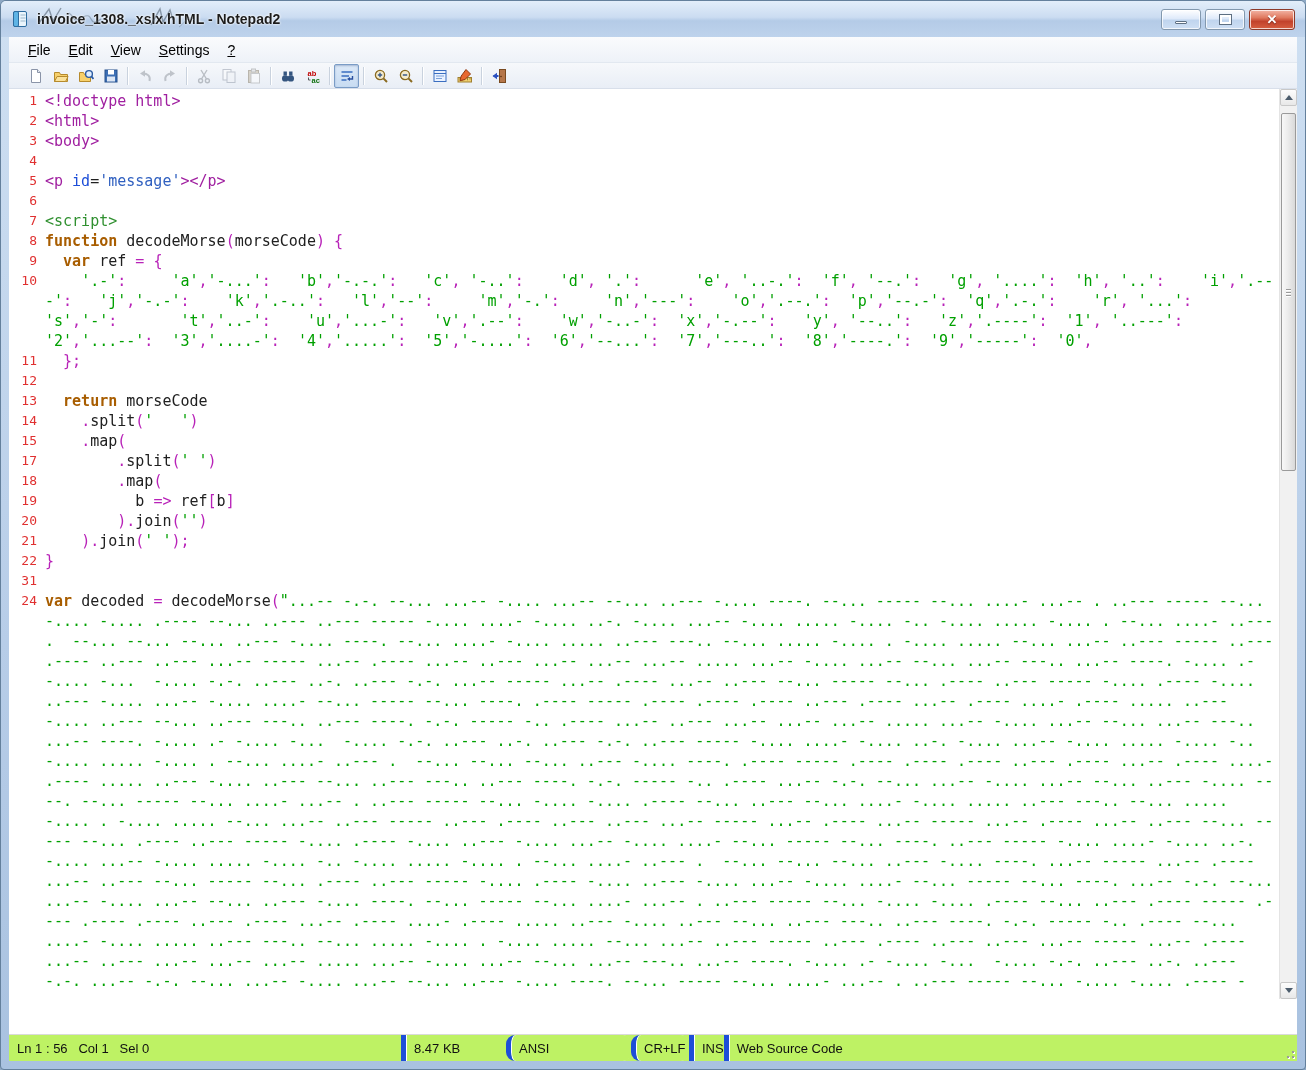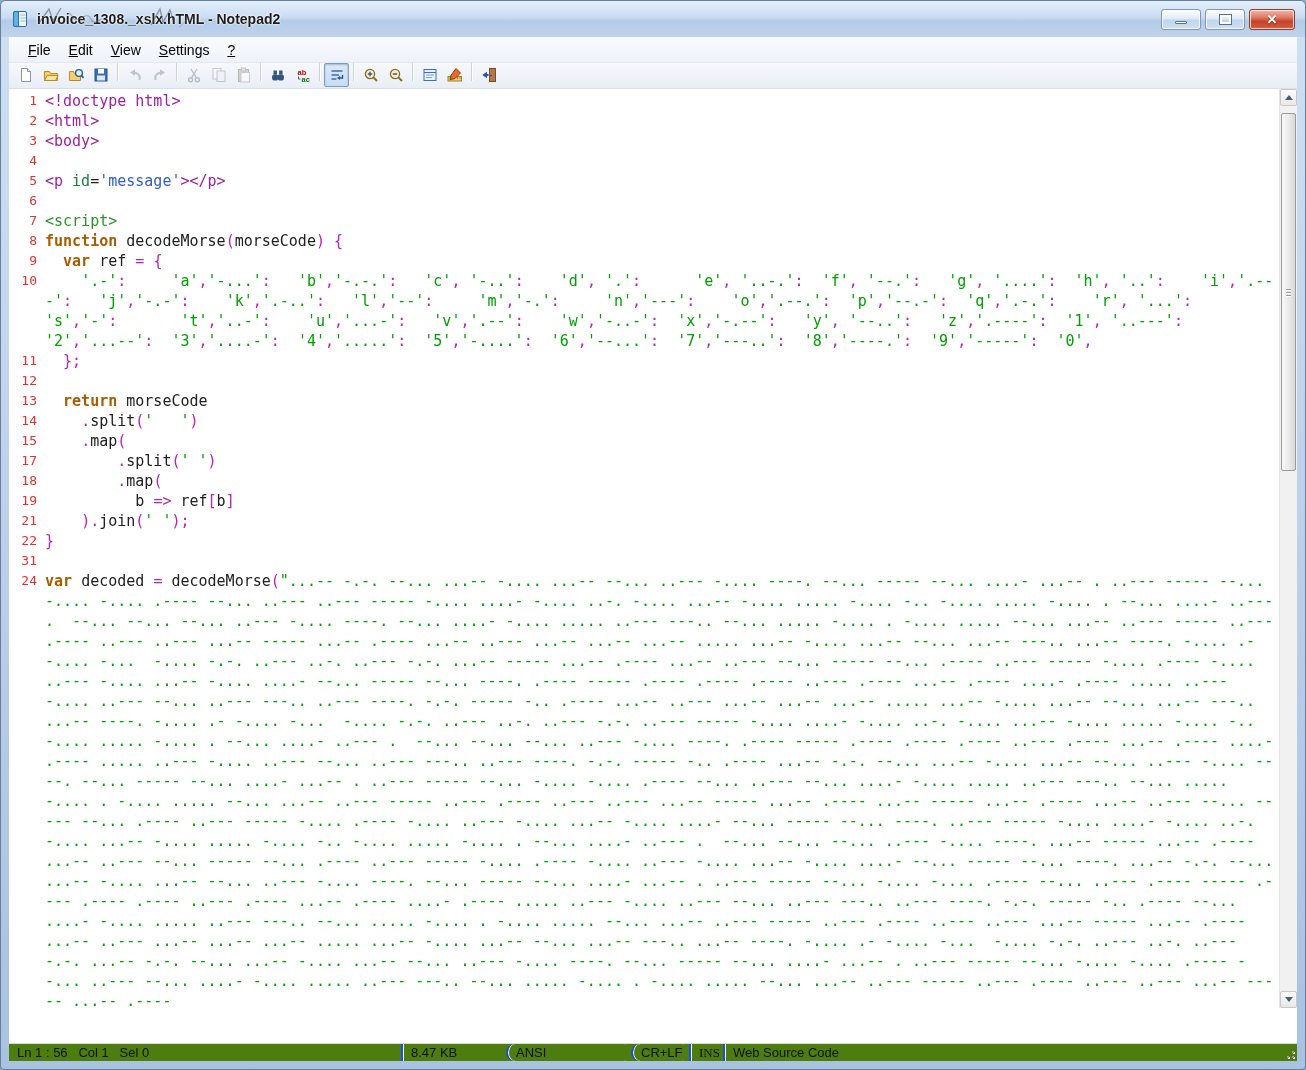--- a/index.html
+++ b/index.html
@@ -29,66 +29,66 @@
   .glyph-close { color:#fff; font-size:13px; font-weight:bold; text-shadow:0 1px 1px #7a2315; line-height:1; }
   
   .client { position:absolute; left:8px; right:8px; top:36px; bottom:8px;
     display:flex; flex-direction:column; background:#fff; }
   
   .menubar { height:26px; flex:0 0 auto; display:flex; align-items:center; padding-left:10px;
     background:linear-gradient(#fafbfd,#eef2f8); border-bottom:1px solid #e2e8f0; font-size:14px; }
   .menuitem { padding:3px 9px; color:#000; cursor:default; white-space:pre; }
   .menuitem .u { text-decoration:underline; }
   
-  .toolbar { height:26px; flex:0 0 auto; display:flex; padding-left:4px;
+  .toolbar { height:26px; flex:0 0 auto; display:flex; align-items:center; padding-left:14px;
     background:linear-gradient(#f6f8fb,#e9eef6); border-bottom:1px solid #d8dfea; }
   .tbtn { width:25px; height:24px; display:flex; align-items:center; justify-content:center;
     border:1px solid transparent; border-radius:2px; }
   .tbtn svg { width:16px; height:16px; }
   .tbtn.disabled { opacity:.45; filter:grayscale(60%); }
   .tbtn.pressed { border-color:#7a9cc6; background:linear-gradient(#dcE9f8,#c8dcf2);
     box-shadow:inset 0 1px 2px rgba(60,90,140,.35); }
   .tsep { width:1px; height:18px; background:#c9d2de; margin:0 4px; box-shadow:1px 0 0 #fff; }
   
   .editorwrap { flex:1 1 auto; position:relative; overflow:hidden; background:#fff; }
   .editor { position:absolute; left:0; top:0; right:18px; bottom:0; overflow:hidden;
     font-family:"DejaVu Sans Mono", monospace; font-size:15px; line-height:20px; padding-top:2px; }
   .line { display:flex; align-items:flex-start; }
   .gutter { flex:0 0 30px; text-align:right; color:#e03030; font-size:13px; line-height:20px;
     padding-right:2px; user-select:none; }
   .code { flex:1 1 auto; white-space:pre-wrap; word-break:normal; overflow-wrap:normal;
     padding-left:6px; color:#202020; min-height:20px; }
   .t { color:#a020a0; }            
-  .a { color:#15803d; }            
+  .a { color:#1d4ed8; }            
   .v { color:#3060c0; }            
   .g { color:#309030; }            
   .s { color:#00a000; }            
   .k { color:#a85d00; font-weight:bold; } 
   .p { color:#b822b8; }            
   .d { color:#202020; }
   
   .vscroll { position:absolute; top:0; right:0; bottom:0; width:18px; background:#f1f1f1;
     border-left:1px solid #e4e4e4; }
   .sbtn { position:absolute; left:0; right:0; height:17px; background:linear-gradient(#fdfdfd,#e8e8e8);
     border:1px solid #c8c8c8; border-radius:2px; display:flex; align-items:center; justify-content:center; }
   .sbtn.up { top:0; } .sbtn.down { bottom:0; }
   .arrow { width:0; height:0; border-left:4px solid transparent; border-right:4px solid transparent; }
   .arrow.up { border-bottom:5px solid #4d5d6d; }
   .arrow.down { border-top:5px solid #4d5d6d; }
   .thumb { position:absolute; left:1px; right:1px; top:24px; height:358px;
     background:linear-gradient(to right,#f8f8f8,#ececec 45%,#d9d9d9); border:1px solid #9a9a9a; border-radius:2px; }
   .thumb .grip { position:absolute; left:4px; right:4px; top:50%; margin-top:-5px; }
   .thumb .grip i { display:block; height:1px; background:#9a9a9a; margin:2px 0; box-shadow:0 1px 0 #fff; }
   
-  .statusbar { height:18px; flex:0 0 auto; display:flex; align-items:stretch;
-    background:#4d7c0f; border-top:1px solid #dadada; font-size:13px; color:#111;margin-top:35px; }
+  .statusbar { height:27px; flex:0 0 auto; display:flex; align-items:stretch;
+    background:#bef264; border-top:1px solid #dadada; font-size:13px; color:#111;margin-top:35px; }
   .seg { display:flex; align-items:center; padding-left:8px; white-space:pre; }
-  .seg + .seg { border-left:2px solid #1d4ed8; box-shadow:inset 1px 0 0 #fff; }
+  .seg + .seg { border-left:5px solid #1d4ed8; box-shadow:inset 1px 0 0 #fff; }
   .seg.pos { flex:0 0 392px; } .seg.size { flex:0 0 105px; } .seg.enc { flex:0 0 125px;border-radius:9px; }
-  .seg.eol { flex:0 0 58px;border-radius:9px; } .seg.ins { flex:0 0 34px;font-family:Liberation Serif, serif; } .seg.scheme { flex:1 1 auto; }
+  .seg.eol { flex:0 0 58px;border-radius:9px; } .seg.ins { flex:0 0 34px; } .seg.scheme { flex:1 1 auto; }
   .grip-corner { flex:0 0 18px; position:relative; }
   .grip-corner i { position:absolute; width:2px; height:2px; background:#9b9b9b; box-shadow:1px 1px 0 #fff; }
 </style>
 </head>
 <body>
 
 <div class="window">
 
   <div class="titlebar">
     <svg class="appicon" viewBox="0 0 18 18">
@@ -318,20 +318,24 @@
           </div>
           <div class="line">
             <div class="gutter">18</div>
             <div class="code"><span class="d">        </span><span class="p">.</span><span class="d">map</span><span class="p">(</span></div>
           </div>
           <div class="line">
             <div class="gutter">19</div>
             <div class="code"><span class="d">          </span><span class="d">b</span><span class="d"> </span><span class="p">=</span><span class="p">&gt;</span><span class="d"> </span><span class="d">ref</span><span class="p">[</span><span class="d">b</span><span class="p">]</span></div>
           </div>
           <div class="line">
+            <div class="gutter">20</div>
+            <div class="code"><span class="d">        </span><span class="p">)</span><span class="p">.</span><span class="d">join</span><span class="p">(</span><span class="s">''</span><span class="p">)</span></div>
+          </div>
+          <div class="line">
             <div class="gutter">21</div>
             <div class="code"><span class="d">    </span><span class="p">)</span><span class="p">.</span><span class="d">join</span><span class="p">(</span><span class="s">' '</span><span class="p">)</span><span class="p">;</span></div>
           </div>
           <div class="line">
             <div class="gutter">22</div>
             <div class="code"><span class="p">}</span></div>
           </div>
           <div class="line">
             <div class="gutter">31</div>
             <div class="code"></div>

